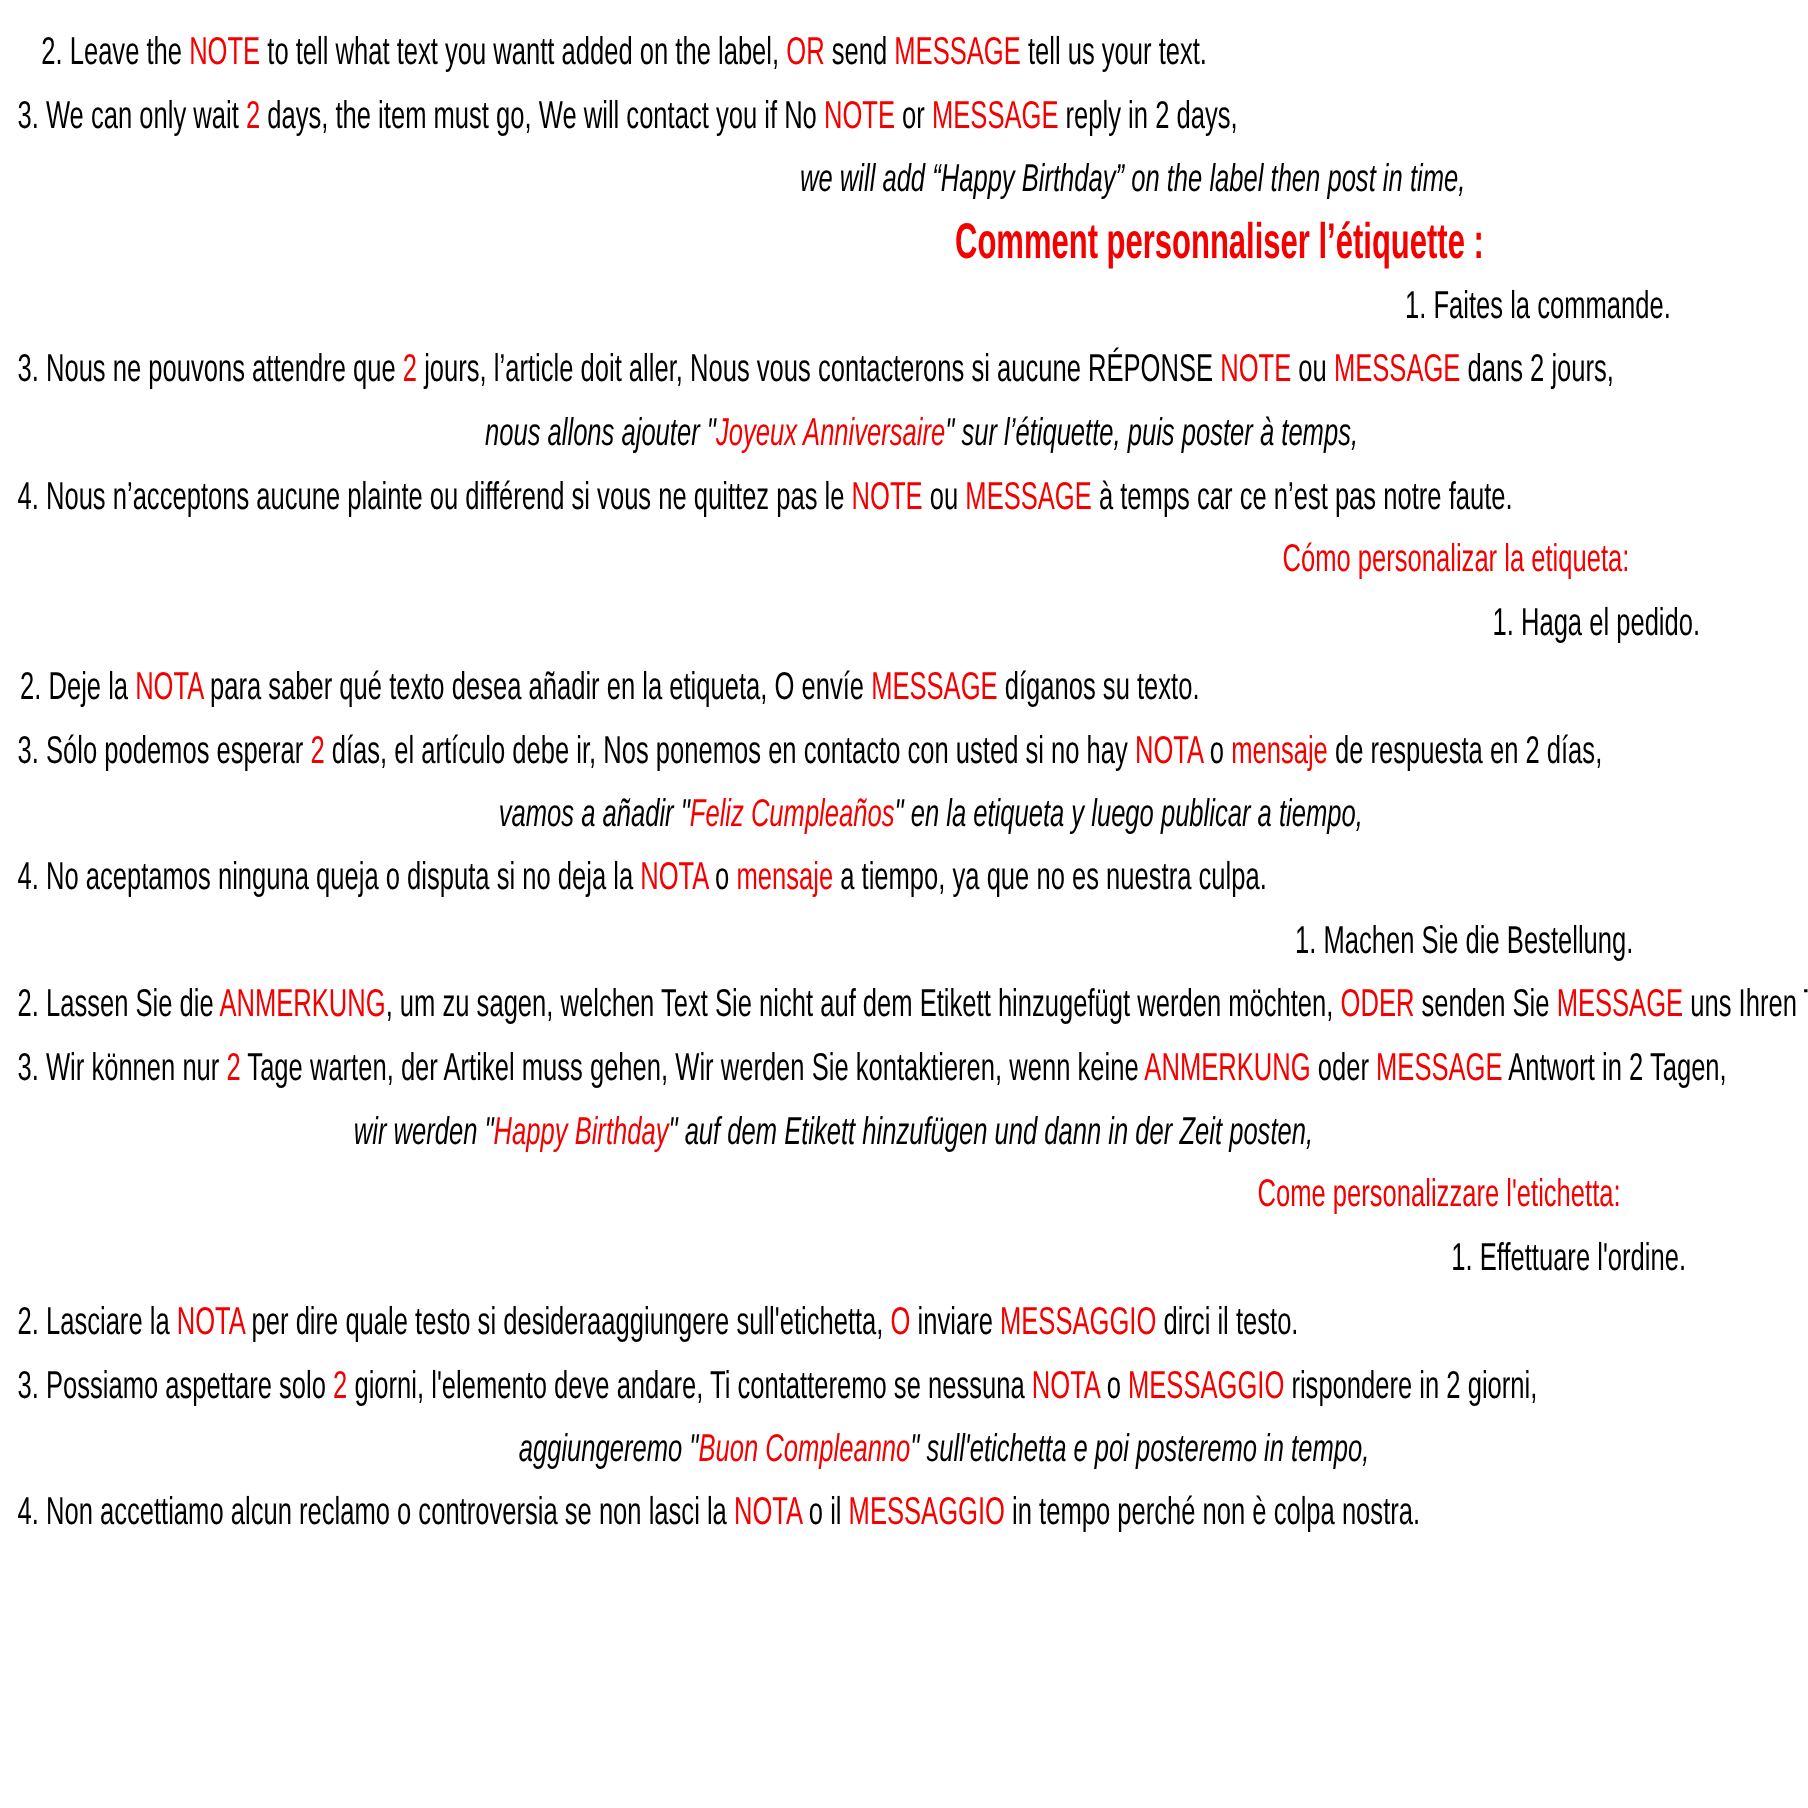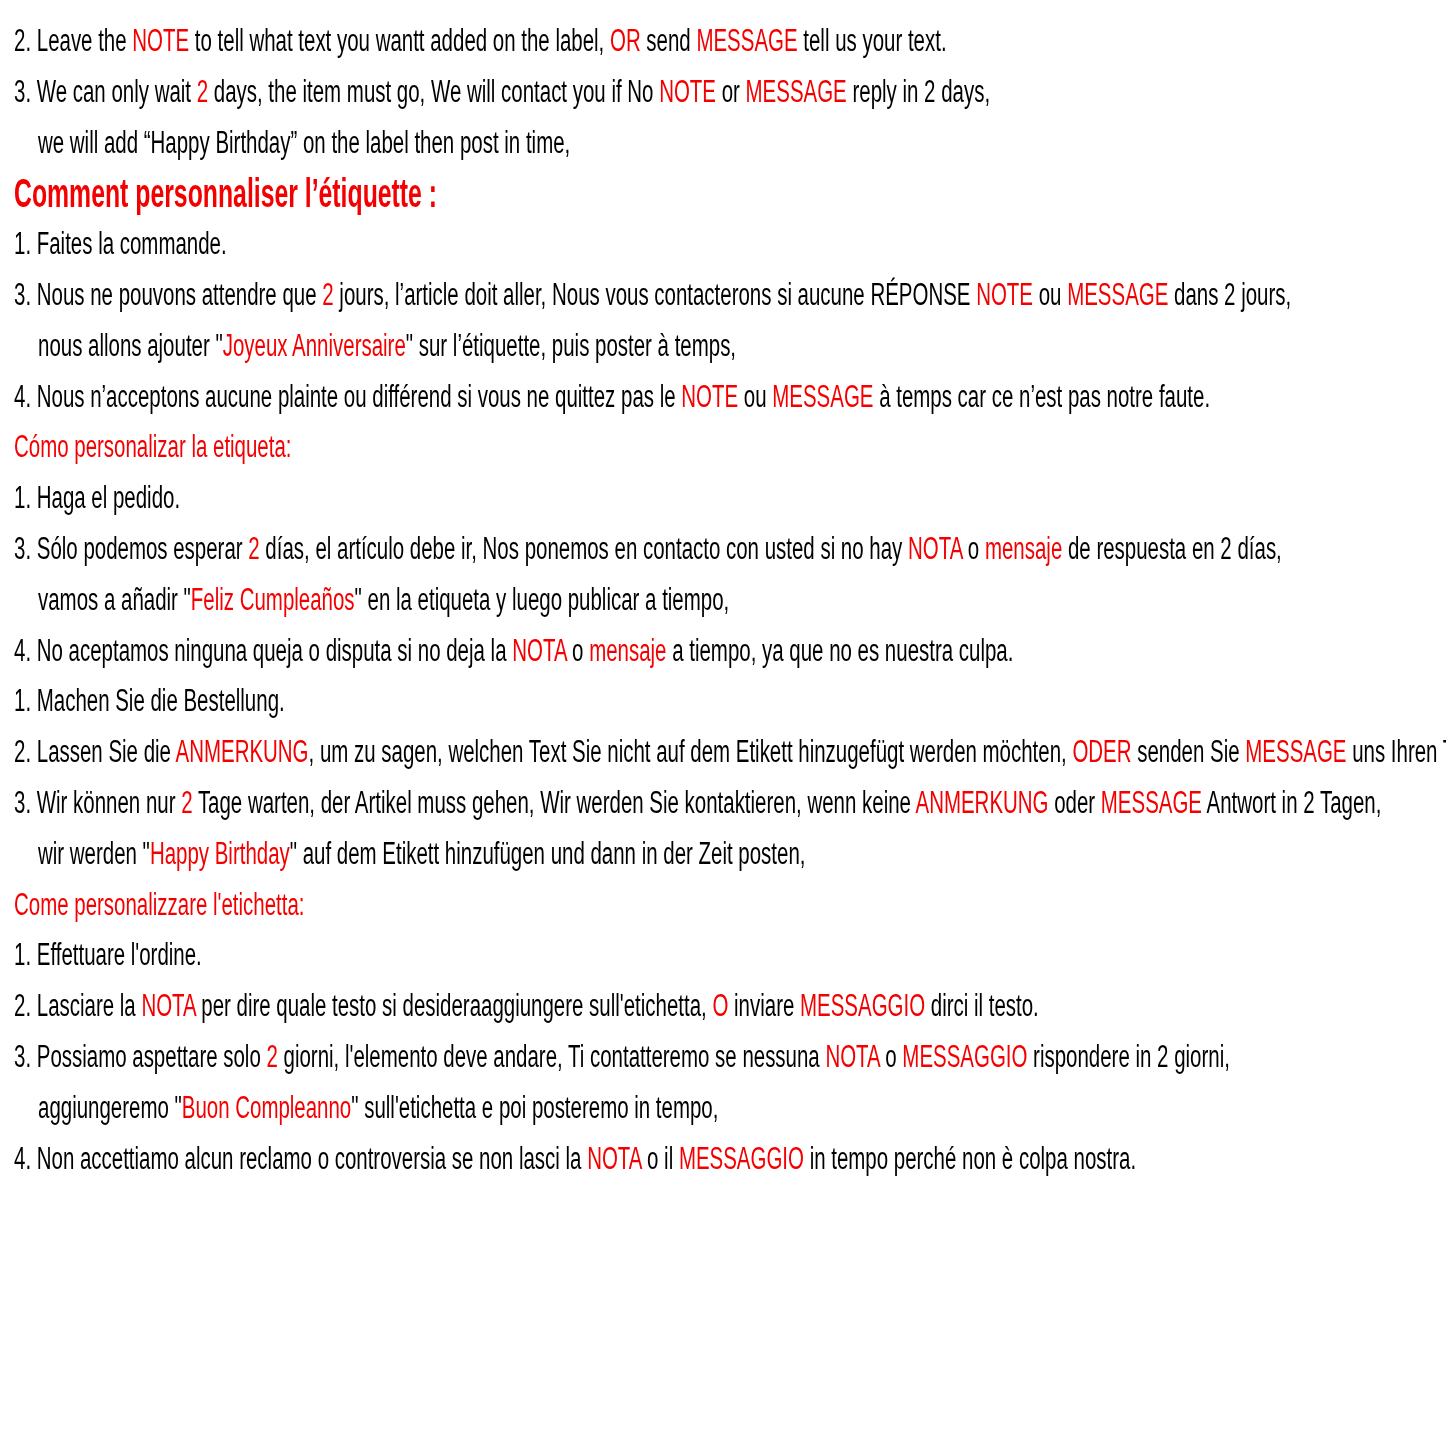--- a/index.html
+++ b/index.html
@@ -4,22 +4,22 @@
 <style>
   html, body { margin: 0; padding: 0; }
   body {
     width: 1446px; height: 1446px;
     background: #ffffff;
     overflow: hidden;
     font-family: "Liberation Sans", sans-serif;
     color: #000000;
   }
   .doc { padding: 16px 0 0 14px; }
-  .line { height: 50.8px; white-space: nowrap; }
-  .line.indent { padding-left: 24px; }
+  .line { height: 50.8px; white-space: nowrap; text-align: right; }
+  .line.indent { padding-left: 24px; font-style: italic; }
   .fit {
     display: inline-block;
     transform: scaleX(0.66);
     transform-origin: 0 50%;
     font-size: 31px;
     line-height: 50.8px;
     white-space: pre;
   }
   .heading_large .fit {
     font-size: 40px;
@@ -37,20 +37,21 @@
     <div class="line body"><span class="fit"><span class="blk">2. Leave the </span><span class="red">NOTE</span><span class="blk"> to tell what text you wantt added on the label, </span><span class="red">OR</span><span class="blk"> send </span><span class="red">MESSAGE</span><span class="blk"> tell us your text.</span></span></div>
     <div class="line body"><span class="fit"><span class="blk">3. We can only wait </span><span class="red">2</span><span class="blk"> days, the item must go, We will contact you if No </span><span class="red">NOTE</span><span class="blk"> or </span><span class="red">MESSAGE</span><span class="blk"> reply in 2 days,</span></span></div>
     <div class="line body indent"><span class="fit"><span class="blk">we will add “Happy Birthday” on the label then post in time,</span></span></div>
     <div class="line heading_large"><span class="fit"><span class="red">Comment personnaliser l’étiquette :</span></span></div>
     <div class="line body"><span class="fit"><span class="blk">1. Faites la commande.</span></span></div>
     <div class="line body"><span class="fit"><span class="blk">3. Nous ne pouvons attendre que </span><span class="red">2</span><span class="blk"> jours, l’article doit aller, Nous vous contacterons si aucune RÉPONSE </span><span class="red">NOTE</span><span class="blk"> ou </span><span class="red">MESSAGE</span><span class="blk"> dans 2 jours,</span></span></div>
     <div class="line body indent"><span class="fit"><span class="blk">nous allons ajouter "</span><span class="red">Joyeux Anniversaire</span><span class="blk">" sur l’étiquette, puis poster à temps,</span></span></div>
     <div class="line body"><span class="fit"><span class="blk">4. Nous n’acceptons aucune plainte ou différend si vous ne quittez pas le </span><span class="red">NOTE</span><span class="blk"> ou </span><span class="red">MESSAGE</span><span class="blk"> à temps car ce n’est pas notre faute.</span></span></div>
     <div class="line heading_small"><span class="fit"><span class="red">Cómo personalizar la etiqueta:</span></span></div>
     <div class="line body"><span class="fit"><span class="blk">1. Haga el pedido.</span></span></div>
+    <div class="line body"><span class="fit"><span class="blk">2. Deje la </span><span class="red">NOTA</span><span class="blk"> para saber qué texto desea añadir en la etiqueta, O envíe </span><span class="red">MESSAGE</span><span class="blk"> díganos su texto.</span></span></div>
     <div class="line body"><span class="fit"><span class="blk">3. Sólo podemos esperar </span><span class="red">2</span><span class="blk"> días, el artículo debe ir, Nos ponemos en contacto con usted si no hay </span><span class="red">NOTA</span><span class="blk"> o </span><span class="red">mensaje</span><span class="blk"> de respuesta en 2 días,</span></span></div>
     <div class="line body indent"><span class="fit"><span class="blk">vamos a añadir "</span><span class="red">Feliz Cumpleaños</span><span class="blk">" en la etiqueta y luego publicar a tiempo,</span></span></div>
     <div class="line body"><span class="fit"><span class="blk">4. No aceptamos ninguna queja o disputa si no deja la </span><span class="red">NOTA</span><span class="blk"> o </span><span class="red">mensaje</span><span class="blk"> a tiempo, ya que no es nuestra culpa.</span></span></div>
     <div class="line body"><span class="fit"><span class="blk">1. Machen Sie die Bestellung.</span></span></div>
     <div class="line body"><span class="fit"><span class="blk">2. Lassen Sie die </span><span class="red">ANMERKUNG</span><span class="blk">, um zu sagen, welchen Text Sie nicht auf dem Etikett hinzugefügt werden möchten, </span><span class="red">ODER</span><span class="blk"> senden Sie </span><span class="red">MESSAGE</span><span class="blk"> uns Ihren Text.</span></span></div>
     <div class="line body"><span class="fit"><span class="blk">3. Wir können nur </span><span class="red">2</span><span class="blk"> Tage warten, der Artikel muss gehen, Wir werden Sie kontaktieren, wenn keine </span><span class="red">ANMERKUNG</span><span class="blk"> oder </span><span class="red">MESSAGE</span><span class="blk"> Antwort in 2 Tagen,</span></span></div>
     <div class="line body indent"><span class="fit"><span class="blk">wir werden "</span><span class="red">Happy Birthday</span><span class="blk">" auf dem Etikett hinzufügen und dann in der Zeit posten,</span></span></div>
     <div class="line heading_small"><span class="fit"><span class="red">Come personalizzare l'etichetta:</span></span></div>
     <div class="line body"><span class="fit"><span class="blk">1. Effettuare l'ordine.</span></span></div>
     <div class="line body"><span class="fit"><span class="blk">2. Lasciare la </span><span class="red">NOTA</span><span class="blk"> per dire quale testo si desideraaggiungere sull'etichetta, </span><span class="red">O</span><span class="blk"> inviare </span><span class="red">MESSAGGIO</span><span class="blk"> dirci il testo.</span></span></div>

